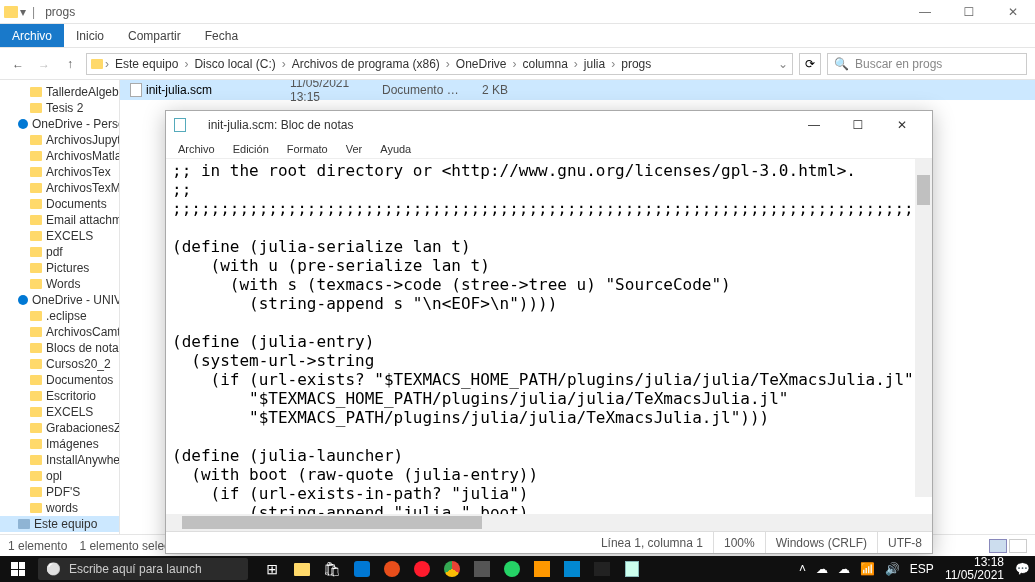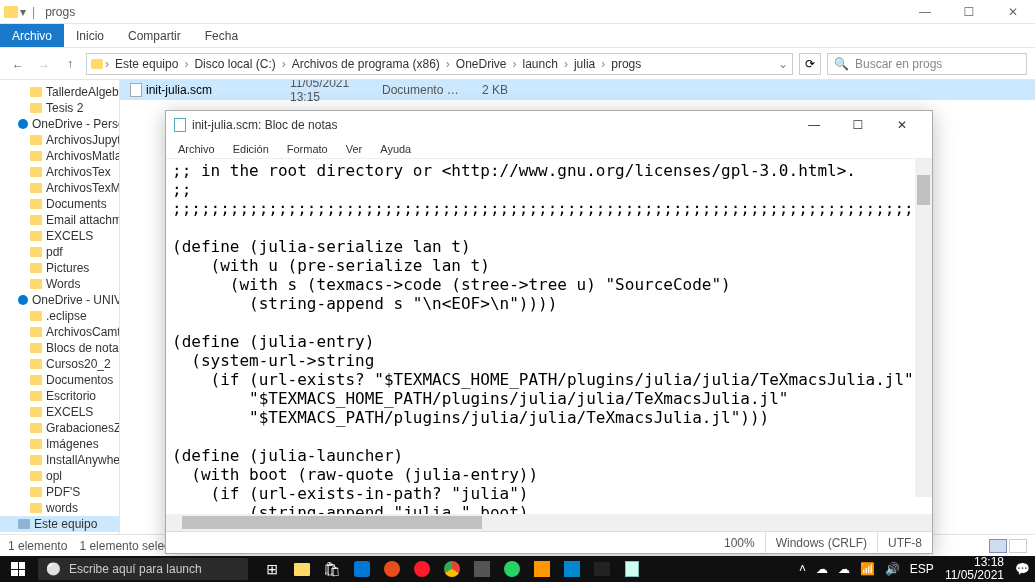--- a/index.html
+++ b/index.html
@@ -50,21 +50,21 @@
 .file-row .cell-date { width: 92px; color: #555; }
 .file-row .cell-type { width: 78px; color: #555; overflow: hidden; text-overflow: ellipsis; white-space: nowrap; }
 .file-row .cell-size { width: 48px; text-align: right; color: #555; }
 .doc-icon { width: 12px; height: 14px; background: #fff; border: 1px solid #aaa; flex-shrink: 0; }
 
 .statusbar { height: 22px; border-top: 1px solid #e5e5e5; display: flex; align-items: center; padding: 0 8px; font-size: 11px; color: #555; gap: 12px; }
 
 
 .notepad { position: absolute; left: 165px; top: 110px; width: 768px; height: 444px; background: #fff; border: 1px solid #aaa; box-shadow: 0 4px 20px rgba(0,0,0,0.25); display: flex; flex-direction: column; }
 .np-title { height: 28px; background: #fff; display: flex; align-items: center; padding: 0 8px; }
-.np-title-text { flex: 1; font-size: 12px; color: #333; display: flex; align-items: center; gap: 6px; }
+.np-title-text { flex: 1; font-size: 12px; color: #333; display: flex; align-items: center; gap: 22px; }
 .np-controls { display: flex; }
 .np-controls div { width: 44px; height: 28px; display: flex; align-items: center; justify-content: center; color: #333; }
 .np-menu { height: 20px; display: flex; align-items: center; padding: 0 4px; gap: 2px; border-bottom: 1px solid #eee; }
 .np-menu span { padding: 0 8px; font-size: 11px; color: #333; }
 .np-content { flex: 1; padding: 2px 6px; font-family: Consolas, monospace; font-size: 16px; color: #000; white-space: pre; overflow: auto; position: relative; }
 .np-scroll-v { position: absolute; right: 0; top: 0; bottom: 17px; width: 17px; background: #f0f0f0; }
 .np-scroll-v .thumb { position: absolute; top: 16px; left: 2px; right: 2px; height: 30px; background: #c0c0c0; }
 .np-scroll-h { height: 17px; background: #f0f0f0; position: relative; }
 .np-scroll-h .thumb { position: absolute; left: 16px; top: 2px; bottom: 2px; width: 300px; background: #c0c0c0; }
 .np-status { height: 22px; border-top: 1px solid #ddd; display: flex; align-items: center; font-size: 11px; color: #555; }
@@ -116,21 +116,21 @@
       <span class="folder-icon" style="width:12px;height:10px"></span>
       <span class="sep">›</span>
       <span class="crumb">Este equipo</span>
         <span class="sep">›</span>
       <span class="crumb">Disco local (C:)</span>
         <span class="sep">›</span>
       <span class="crumb">Archivos de programa (x86)</span>
         <span class="sep">›</span>
       <span class="crumb">OneDrive</span>
         <span class="sep">›</span>
-      <span class="crumb">launch</span>
+      <span class="crumb">columna</span>
         <span class="sep">›</span>
       <span class="crumb">julia</span>
         <span class="sep">›</span>
       <span class="crumb">progs</span>
       <span style="margin-left:auto;color:#888">⌄</span>
     </div>
     <div class="refresh">⟳</div>
     <div class="searchbox">
       <span>🔍</span>
       <span>Buscar en progs</span>
@@ -330,20 +330,21 @@
 (when (supports-julia?)
   (plugin-input-converters julia))</div>
     <div class="np-scroll-v">
         <div class="thumb"></div>
       </div>
   </div>
   <div class="np-scroll-h">
       <div class="thumb"></div>
     </div>
   <div class="np-status">
+    <div class="cell">Línea 1, columna 1</div>
     <div class="cell">100%</div>
     <div class="cell">Windows (CRLF)</div>
     <div class="cell">UTF-8</div>
   </div>
 </div>
 
 <div class="taskbar">
   <div class="start-btn">
     <div class="win-logo">
         <span></span>

